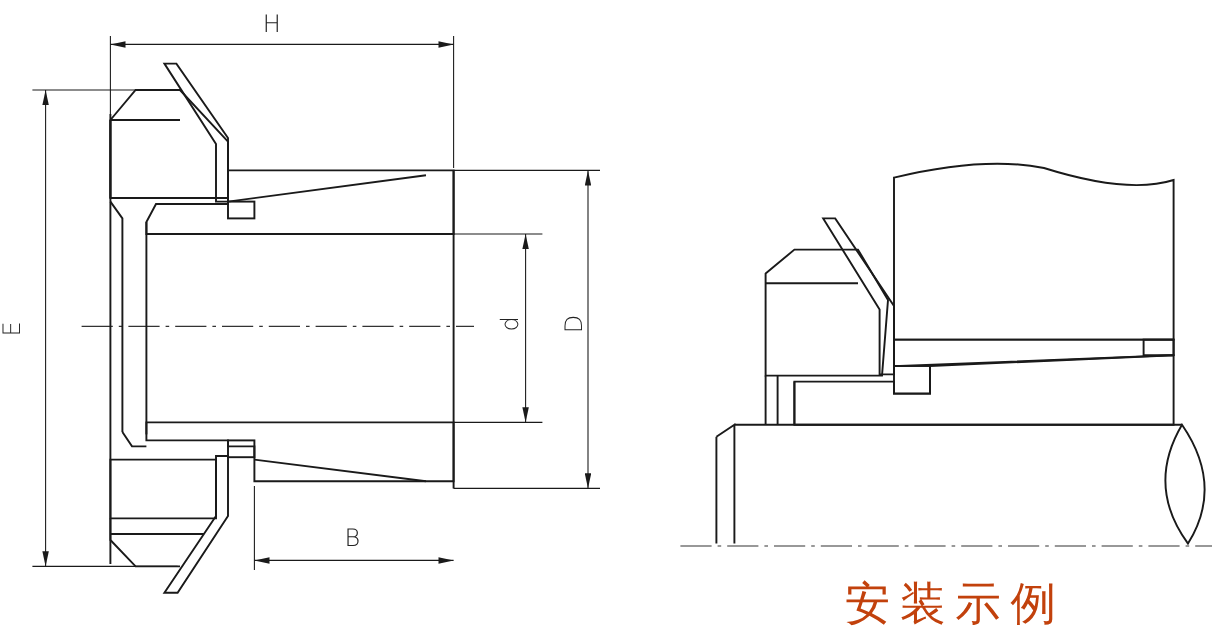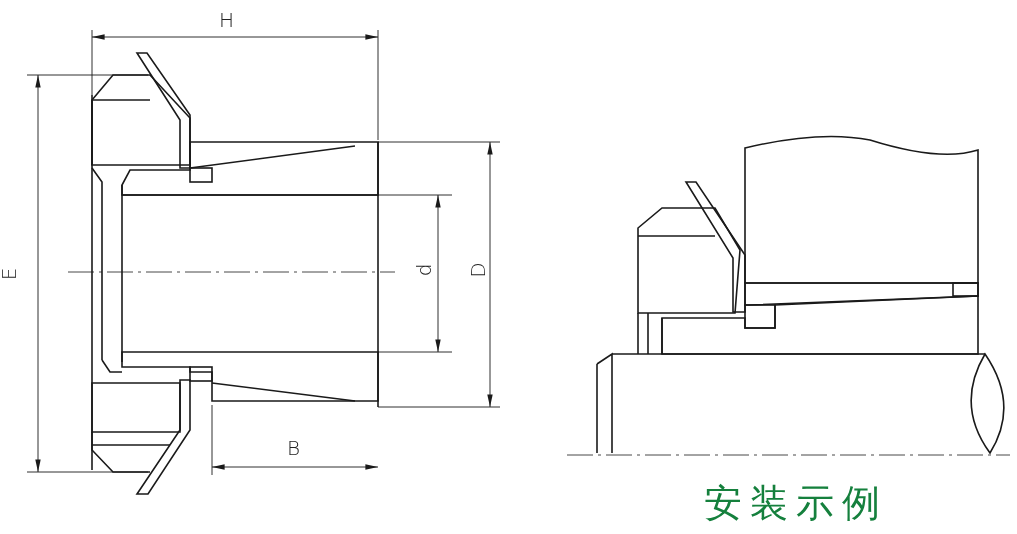--- a/index.html
+++ b/index.html
@@ -4,21 +4,21 @@
 <style>
   html, body { margin:0; padding:0; background:#ffffff; }
   body { width:1017px; height:534px; position:relative; overflow:hidden; font-family:"DejaVu Sans", sans-serif; }
   svg { position:absolute; left:0; top:0; }
   .ln { stroke:#1a1a1a; stroke-width:1.6; fill:none; }
   .thin { stroke:#1a1a1a; stroke-width:0.9; fill:none; }
   .cl { stroke:#333; stroke-width:0.9; fill:none; stroke-dasharray:26 5 3 5; }
   .hatch { stroke:#1a1a1a; stroke-width:1; }
   .dimlabel { position:absolute; font-family:"DejaVu Sans", sans-serif; font-size:20px; color:#222; font-weight:300; }
   .rot { transform:rotate(-90deg); transform-origin:center; }
-  .caption { position:absolute; left:704px; top:478px; font-family:Liberation Mono, monospace; font-size:38px; letter-spacing:8px; color:#15803d; }
+  .caption { position:absolute; left:704px; top:478px; font-family:Liberation Mono, monospace; font-size:38px; letter-spacing:8px; color:#c2410c; }
 </style>
 </head>
 <body>
 
 <svg width="1017" height="534" viewBox="0 0 1017 534">
   <defs>
     <pattern id="hL" patternUnits="userSpaceOnUse" width="26" height="26" patternTransform="rotate(45)">
       <line x1="0" y1="0" x2="0" y2="26" class="hatch"></line>
     </pattern>
     <pattern id="hR" patternUnits="userSpaceOnUse" width="26" height="26" patternTransform="rotate(-45)">

